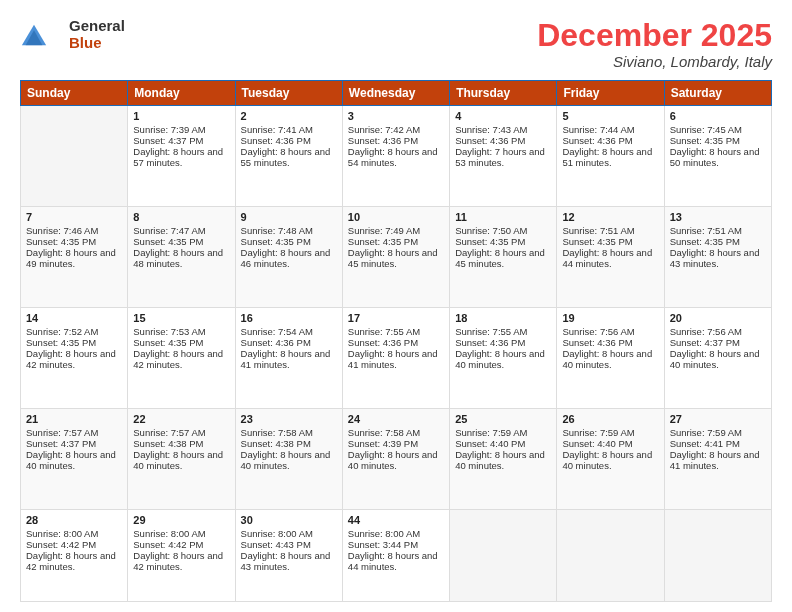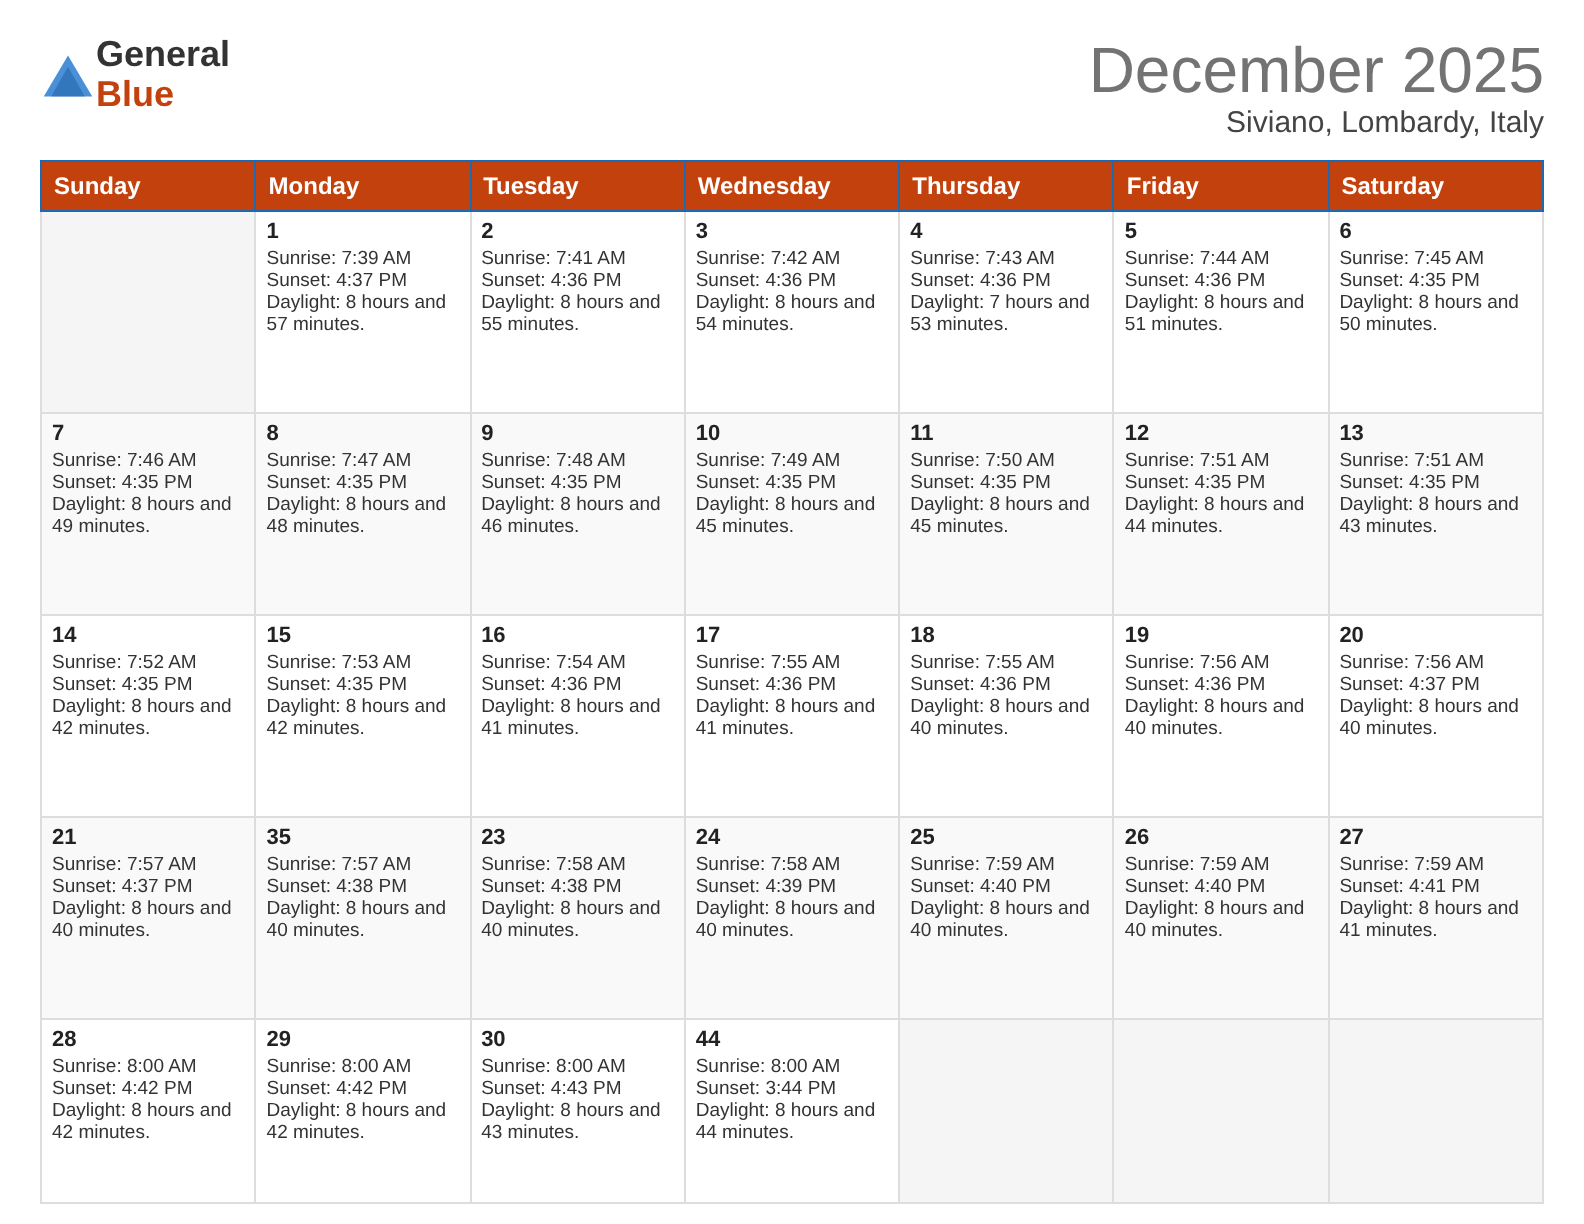--- a/index.html
+++ b/index.html
@@ -22,43 +22,45 @@
       justify-content: space-between;
       align-items: flex-start;
       margin-bottom: 10px;
     }
     .logo {
       display: flex;
       align-items: center;
       gap: 0px;
     }
     .logo-text {
-      font-size: 18px;
+      font-size: 15px;
       font-weight: bold;
       line-height: 1.1;
+      margin-left: 21px;
     }
     .logo-general { color: #333; }
     .logo-blue { color: #c2410c; }
     .logo-icon {
       width: 28px;
       height: 28px;
       margin-bottom: 0;
     }
     .title-block {
       text-align: right;
     }
     .month-title {
       font-size: 32px;
-      font-weight: normal;
-      color: #737373;
+      font-weight: bold;
+      color: #ef4444;
       line-height: 1.1;
     }
     .location {
       font-size: 15px;
       color: #444;
+      font-style: italic;
     }
     .calendar {
       flex: 1;
       border: 1px solid #ccc;
       border-collapse: collapse;
       width: 100%;
       table-layout: fixed;
     }
     .calendar th {
       background-color: #c2410c;
@@ -259,21 +261,21 @@
           </td>
         </tr>
         <tr>
           <td>
             <span class="day-num">21</span>
             <div>Sunrise: 7:57 AM</div>
             <div>Sunset: 4:37 PM</div>
             <div>Daylight: 8 hours and 40 minutes.</div>
           </td>
           <td>
-            <span class="day-num">35</span>
+            <span class="day-num">22</span>
             <div>Sunrise: 7:57 AM</div>
             <div>Sunset: 4:38 PM</div>
             <div>Daylight: 8 hours and 40 minutes.</div>
           </td>
           <td>
             <span class="day-num">23</span>
             <div>Sunrise: 7:58 AM</div>
             <div>Sunset: 4:38 PM</div>
             <div>Daylight: 8 hours and 40 minutes.</div>
           </td>

